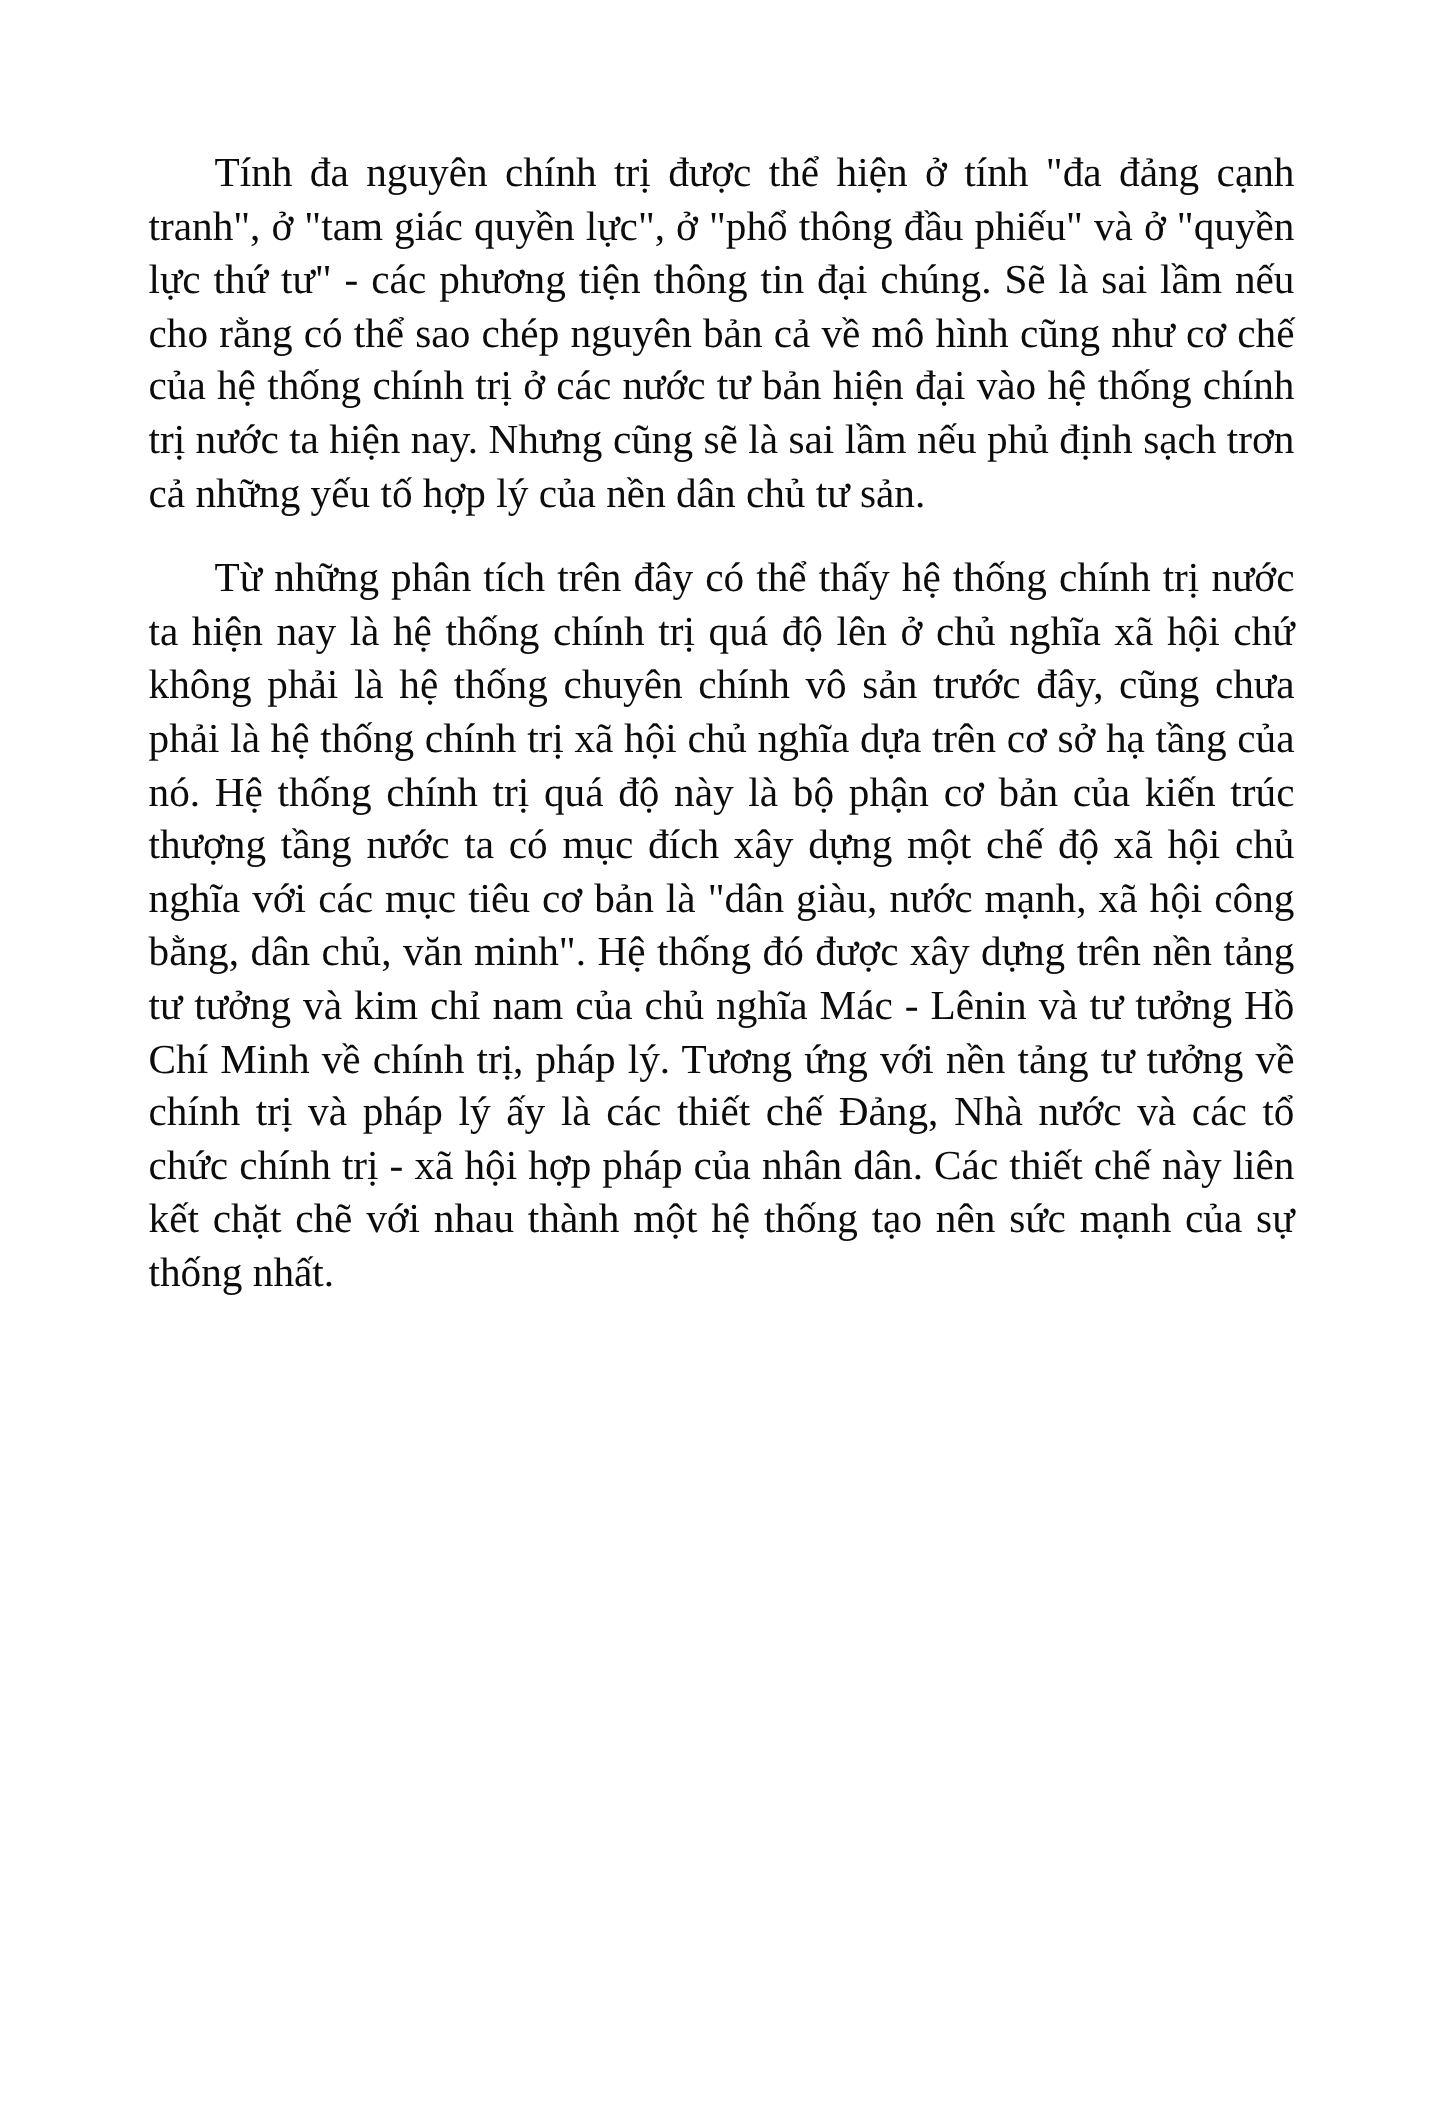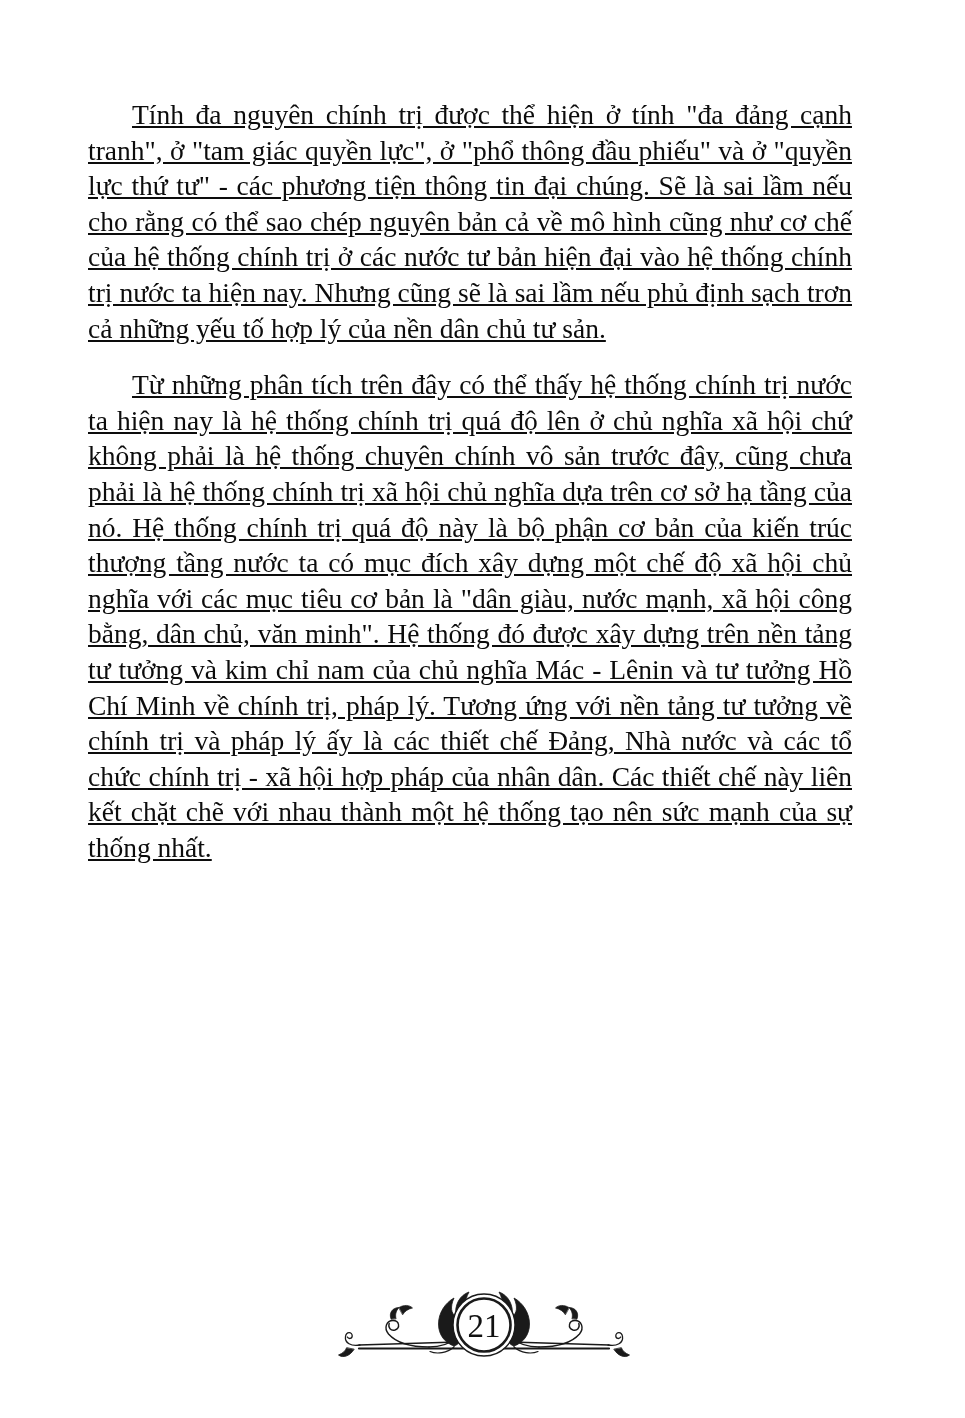--- a/index.html
+++ b/index.html
@@ -14,28 +14,27 @@
     overflow: hidden;
     font-family: "Liberation Serif", "DejaVu Serif", serif;
   }
   .page {
     position: absolute;
     inset: 0;
     background: #ffffff;
   }
   .content {
     position: absolute;
-    left: 88px;
+    left: 99px;
     top: 97px;
     width: 764px;
     color: #0c0c0c;
     font-size: 27.5px;
     line-height: 35.6px;
     text-align: justify;
-    text-decoration: underline;
   }
   .content p {
     margin: 0;
     padding: 0;
     text-indent: 44px;
   }
   .content p + p {
     margin-top: 21px;
   }
   .footer-ornament {
@@ -59,42 +58,14 @@
 </head>
 <body>
 
 <div class="page">
 
   <div class="content">
     <p>Tính đa nguyên chính trị được thể hiện ở tính "đa đảng cạnh tranh", ở "tam giác quyền lực", ở "phổ thông đầu phiếu" và ở "quyền lực thứ tư" - các phương tiện thông tin đại chúng. Sẽ là sai lầm nếu cho rằng có thể sao chép nguyên bản cả về mô hình cũng như cơ chế của hệ thống chính trị ở các nước tư bản hiện đại vào hệ thống chính trị nước ta hiện nay. Nhưng cũng sẽ là sai lầm nếu phủ định sạch trơn cả những yếu tố hợp lý của nền dân chủ tư sản.</p>
     <p>Từ những phân tích trên đây có thể thấy hệ thống chính trị nước ta hiện nay là hệ thống chính trị quá độ lên ở chủ nghĩa xã hội chứ không phải là hệ thống chuyên chính vô sản trước đây, cũng chưa phải là hệ thống chính trị xã hội chủ nghĩa dựa trên cơ sở hạ tầng của nó. Hệ thống chính trị quá độ này là bộ phận cơ bản của kiến trúc thượng tầng nước ta có mục đích xây dựng một chế độ xã hội chủ nghĩa với các mục tiêu cơ bản là "dân giàu, nước mạnh, xã hội công bằng, dân chủ, văn minh". Hệ thống đó được xây dựng trên nền tảng tư tưởng và kim chỉ nam của chủ nghĩa Mác - Lênin và tư tưởng Hồ Chí Minh về chính trị, pháp lý. Tương ứng với nền tảng tư tưởng về chính trị và pháp lý ấy là các thiết chế Đảng, Nhà nước và các tổ chức chính trị - xã hội hợp pháp của nhân dân. Các thiết chế này liên kết chặt chẽ với nhau thành một hệ thống tạo nên sức mạnh của sự thống nhất.</p>
   </div>
 
-  <div class="footer-ornament">
-    <svg viewBox="0 0 302 140" xmlns="http://www.w3.org/2000/svg">
-      <g id="flourish-half" stroke="#1a1a1a" fill="none" stroke-linecap="round">
-
-        <path d="M26,92 L124,89" stroke-width="1.4"></path>
-        <path d="M26,95.5 L151,95.5" stroke-width="2.2"></path>
-
-        <path d="M27,92 C18,93.5 11.5,90 12.5,83.5 C13.3,78.5 19,78.5 19.2,82.8 C19.3,86 15.5,86.2 14.3,84" stroke-width="1.3"></path>
-        <path d="M21,96.5 C17,103 10,105.5 5.5,102 C10,100 12.5,98 13.5,95 Z" stroke-width="0.8" fill="#1a1a1a"></path>
-
-        <path d="M96,94 C78,94 63.5,90 55.5,81 C50.5,75 53.5,67.5 60,67.5 C66.5,67.5 67.5,75 62,77 C57.8,78.3 54.8,74.5 56.2,70.5" stroke-width="1.4"></path>
-
-        <path d="M58,66 C55.5,60 59.5,54.5 66,54.5 C62.8,58 62,62 63,65.5 Z" stroke-width="0.7" fill="#1a1a1a"></path>
-        <path d="M66,54.5 C70.5,51.5 76.5,51.8 79.5,55 C75,56 71.8,58.2 69.8,61.5 Z" stroke-width="0.7" fill="#1a1a1a"></path>
-
-        <path d="M96,94 C108,94 118,90 126,84" stroke-width="1.3"></path>
-
-        <path d="M121,93 C112,90 105.5,82 105.5,71 C105.5,60 112,50 121,45 C117,54 118,60.5 123,63.5 C121,52 127,42 136,39 C131,48 132,56 137,60 C134,64 134,70 138,74 C131,74 126,80 127,88 C125.5,91 123,92.5 121,93 Z" stroke-width="0.8" fill="#1a1a1a"></path>
-
-        <path d="M121,94 C114,100 104,101.5 97,98.5" stroke-width="1.2"></path>
-      </g>
-      <use href="#flourish-half" transform="translate(302,0) scale(-1,1)"></use>
-
-      <circle cx="151" cy="72" r="31" fill="#ffffff" stroke="#1a1a1a" stroke-width="1.4"></circle>
-      <circle cx="151" cy="72" r="26.5" fill="#ffffff" stroke="#1a1a1a" stroke-width="2.6"></circle>
-      <text x="151" y="83.5" text-anchor="middle" class="pagenum-text">21</text>
-    </svg>
-  </div>
 
 </div>
 
 </body></html>

